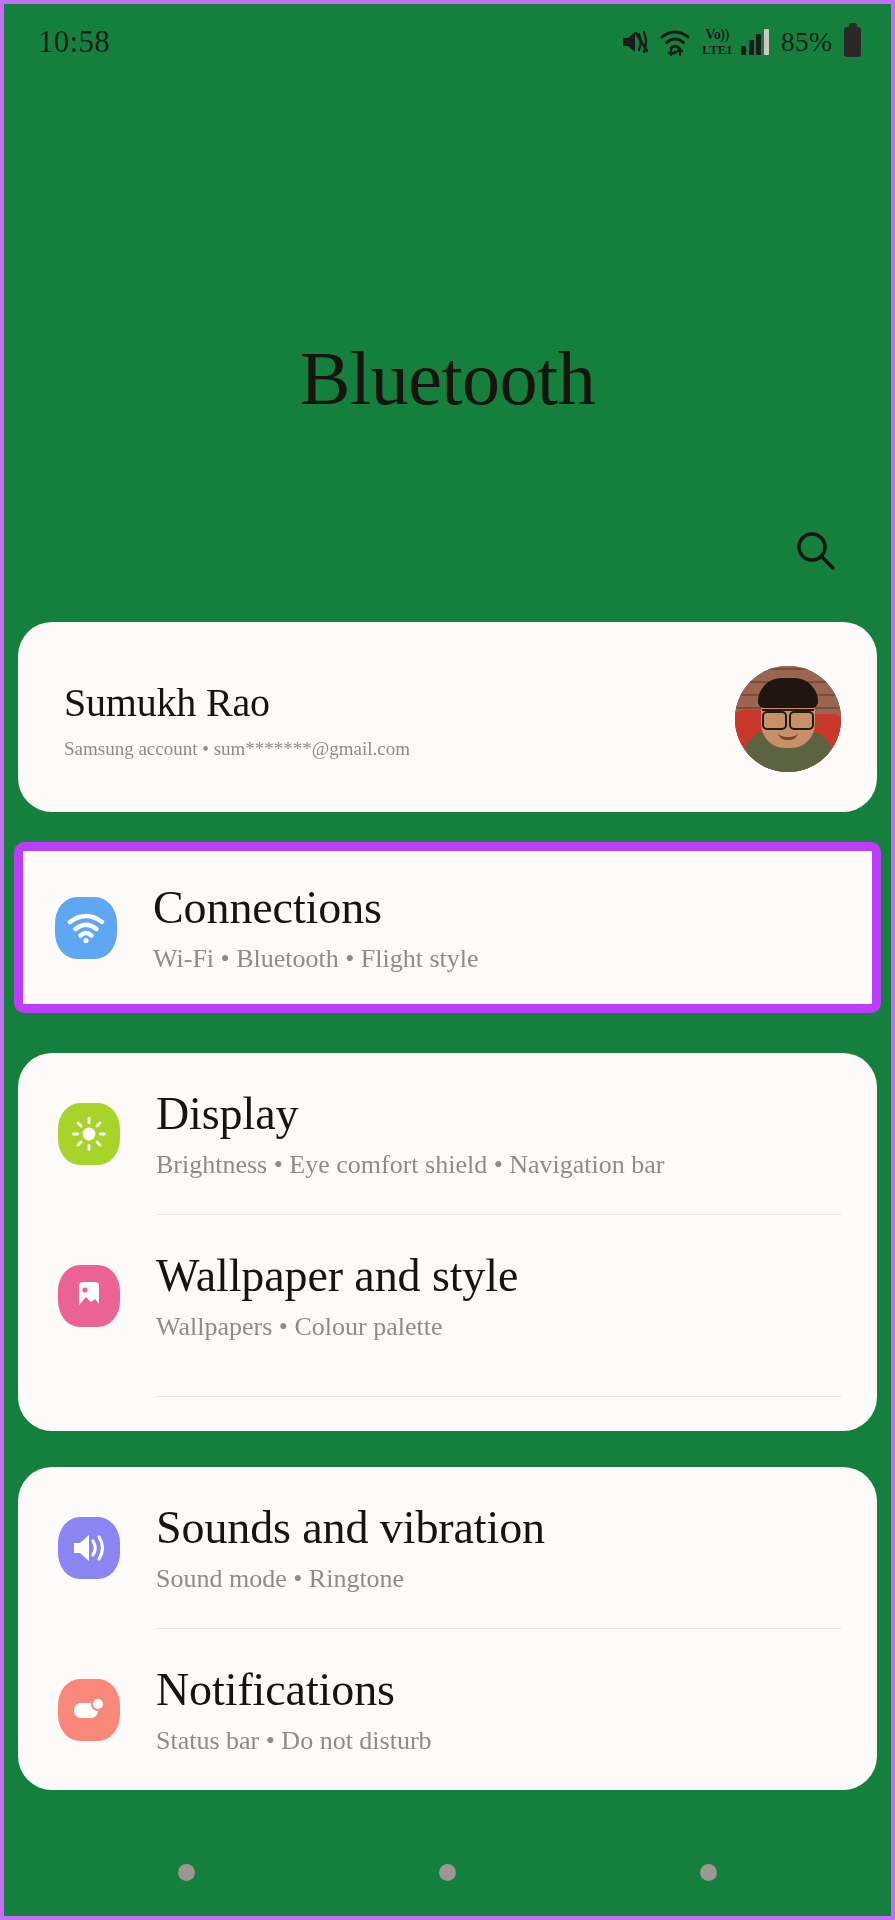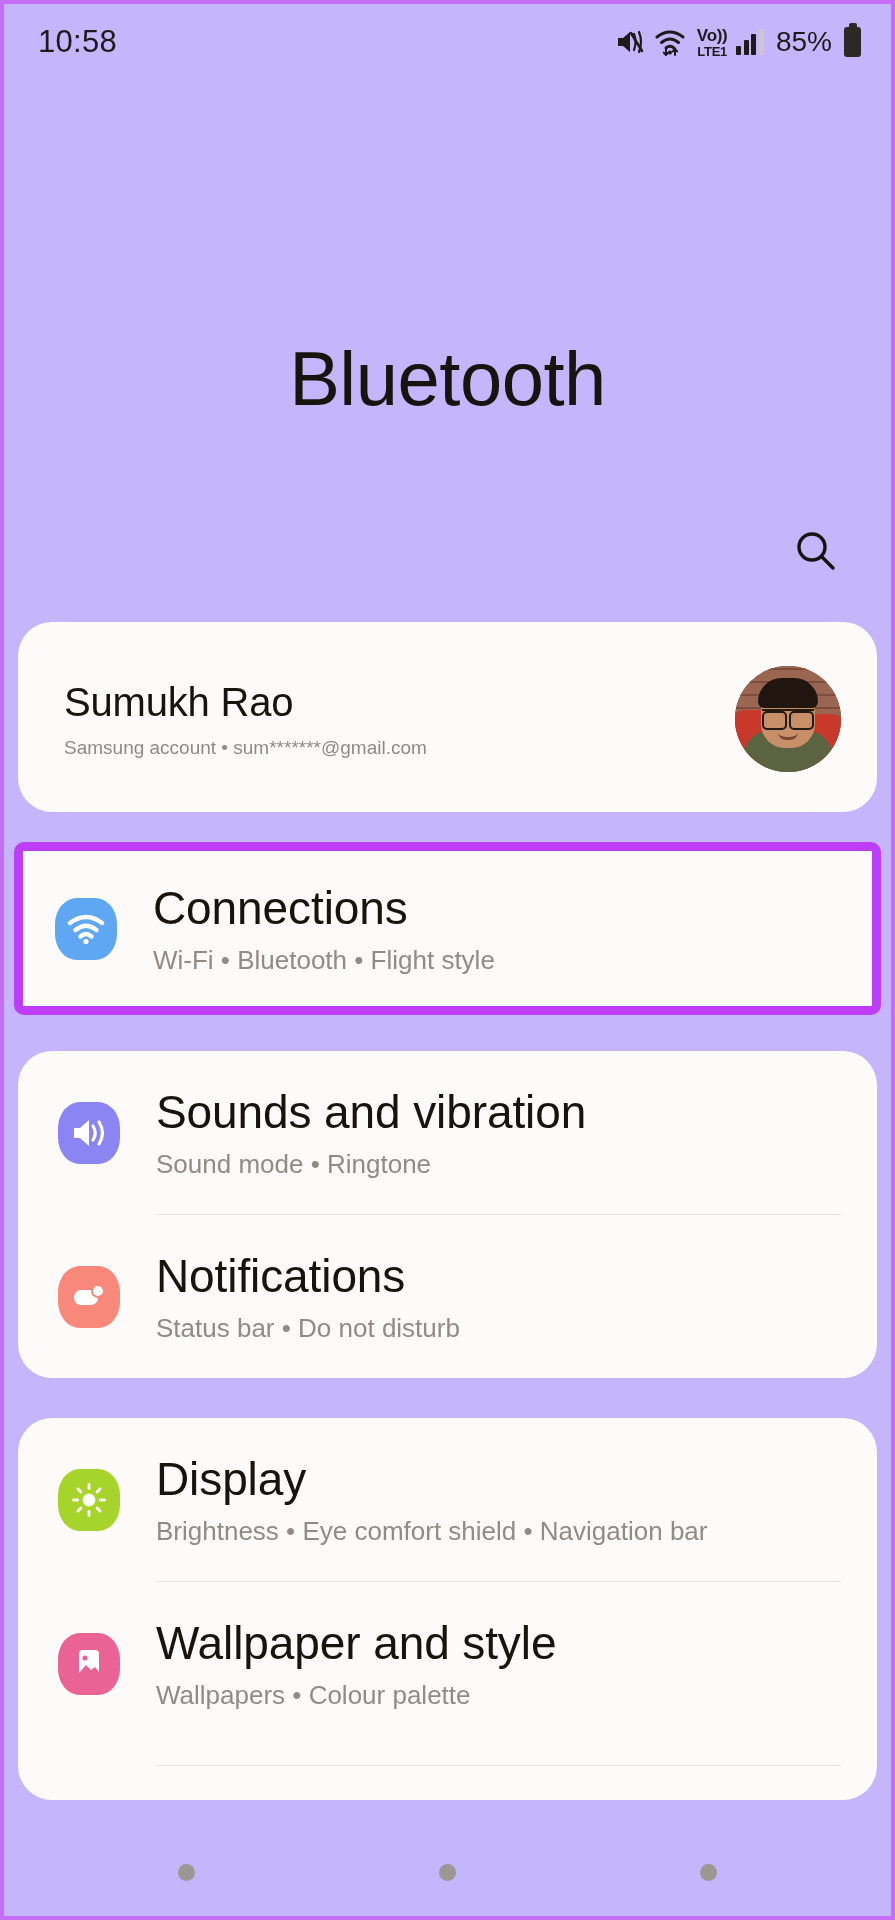--- a/index.html
+++ b/index.html
@@ -14,22 +14,23 @@
     font-family: "Liberation Sans", sans-serif;
     background: #F2EEEB;
     position: relative;
   }
 
   
   #screen-frame {
     position: absolute;
     inset: 0;
     border: 4px solid #C66DF5;
-    background: #c4b5fd;
+    background: #15803d;
     overflow: hidden;
+    font-family: Liberation Serif, serif;
   }
 
   
   #status-bar {
     height: 76px;
     display: flex;
     align-items: center;
     justify-content: space-between;
     padding: 0 30px 0 34px;
   }
@@ -47,21 +48,21 @@
   #volte-block {
     display: flex;
     flex-direction: column;
     align-items: center;
     line-height: 1;
     color: #1d1b19;
     font-size: 12px;
     font-weight: bold;
     letter-spacing: -0.3px;
   }
-  #volte-block .volte-top { font-size: 17px; }
+  #volte-block .volte-top { font-size: 14px; }
   #volte-block .volte-bot { font-size: 13px; margin-top: 1px; }
   #battery-pct {
     font-size: 28px;
     color: #1d1b19;
     margin-left: 3px;
   }
   #battery-glyph {
     width: 17px;
     height: 30px;
     border-radius: 3px;
@@ -354,53 +355,20 @@
         <svg width="40" height="34" viewBox="0 0 40 34">
           <path d="M4 11 Q20 -1 36 11" stroke="#fff" stroke-width="4.4" fill="none" stroke-linecap="round"></path>
           <path d="M9.5 18 Q20 9.5 30.5 18" stroke="#fff" stroke-width="4.4" fill="none" stroke-linecap="round"></path>
           <path d="M14.5 24.5 Q20 19.5 25.5 24.5" stroke="#fff" stroke-width="4.4" fill="none" stroke-linecap="round"></path>
           <circle cx="20" cy="29.5" r="2.6" fill="#fff"></circle>
         </svg>
       </div>
       <div class="row-text">
         <div class="row-title">Connections</div>
         <div class="row-sub">Wi-Fi  •  Bluetooth  •  Flight style</div>
-      </div>
-    </div>
-  </div>
-
-  <div class="card" id="group-sound-card">
-
-    <div class="setting-row">
-      <div class="row-icon ic-sounds">
-        <svg width="38" height="34" viewBox="0 0 38 34">
-          <path d="M4 12 h6 l9 -8 v26 l-9 -8 H4 z" fill="#fff"></path>
-          <path d="M23 10 q4.5 7 0 14" stroke="#fff" stroke-width="3.2" fill="none" stroke-linecap="round"></path>
-          <path d="M29 6 q7 11 0 22" stroke="#fff" stroke-width="3.2" fill="none" stroke-linecap="round"></path>
-        </svg>
-      </div>
-      <div class="row-text">
-        <div class="row-title">Sounds and vibration</div>
-        <div class="row-sub">Sound mode  •  Ringtone</div>
-      </div>
-    </div>
-
-    <div class="divider"></div>
-
-    <div class="setting-row">
-      <div class="row-icon ic-notif">
-        <svg width="38" height="30" viewBox="0 0 38 30">
-          <rect x="4" y="8" width="24" height="15" rx="7" fill="#fff"></rect>
-          <circle cx="28" cy="9" r="7" fill="#F8897A"></circle>
-          <circle cx="28" cy="9" r="5" fill="#fff"></circle>
-        </svg>
-      </div>
-      <div class="row-text">
-        <div class="row-title">Notifications</div>
-        <div class="row-sub">Status bar  •  Do not disturb</div>
       </div>
     </div>
   </div>
 
   <div class="card" id="group-display-card">
 
     <div class="setting-row">
       <div class="row-icon ic-display">
         <svg width="36" height="36" viewBox="0 0 36 36">
           <circle cx="18" cy="18" r="6.4" fill="#fff"></circle>
@@ -435,19 +403,52 @@
       <div class="row-text">
         <div class="row-title">Wallpaper and style</div>
         <div class="row-sub">Wallpapers  •  Colour palette</div>
       </div>
     </div>
 
     <div class="divider" style="margin-top:20px;"></div>
     <div style="height:34px;"></div>
   </div>
 
+  <div class="card" id="group-sound-card">
+
+    <div class="setting-row">
+      <div class="row-icon ic-sounds">
+        <svg width="38" height="34" viewBox="0 0 38 34">
+          <path d="M4 12 h6 l9 -8 v26 l-9 -8 H4 z" fill="#fff"></path>
+          <path d="M23 10 q4.5 7 0 14" stroke="#fff" stroke-width="3.2" fill="none" stroke-linecap="round"></path>
+          <path d="M29 6 q7 11 0 22" stroke="#fff" stroke-width="3.2" fill="none" stroke-linecap="round"></path>
+        </svg>
+      </div>
+      <div class="row-text">
+        <div class="row-title">Sounds and vibration</div>
+        <div class="row-sub">Sound mode  •  Ringtone</div>
+      </div>
+    </div>
+
+    <div class="divider"></div>
+
+    <div class="setting-row">
+      <div class="row-icon ic-notif">
+        <svg width="38" height="30" viewBox="0 0 38 30">
+          <rect x="4" y="8" width="24" height="15" rx="7" fill="#fff"></rect>
+          <circle cx="28" cy="9" r="7" fill="#F8897A"></circle>
+          <circle cx="28" cy="9" r="5" fill="#fff"></circle>
+        </svg>
+      </div>
+      <div class="row-text">
+        <div class="row-title">Notifications</div>
+        <div class="row-sub">Status bar  •  Do not disturb</div>
+      </div>
+    </div>
+  </div>
+
   <div id="nav-bar">
     <span class="nav-dot"></span>
     <span class="nav-dot"></span>
     <span class="nav-dot"></span>
   </div>
 
 </div>
 
 </body></html>

